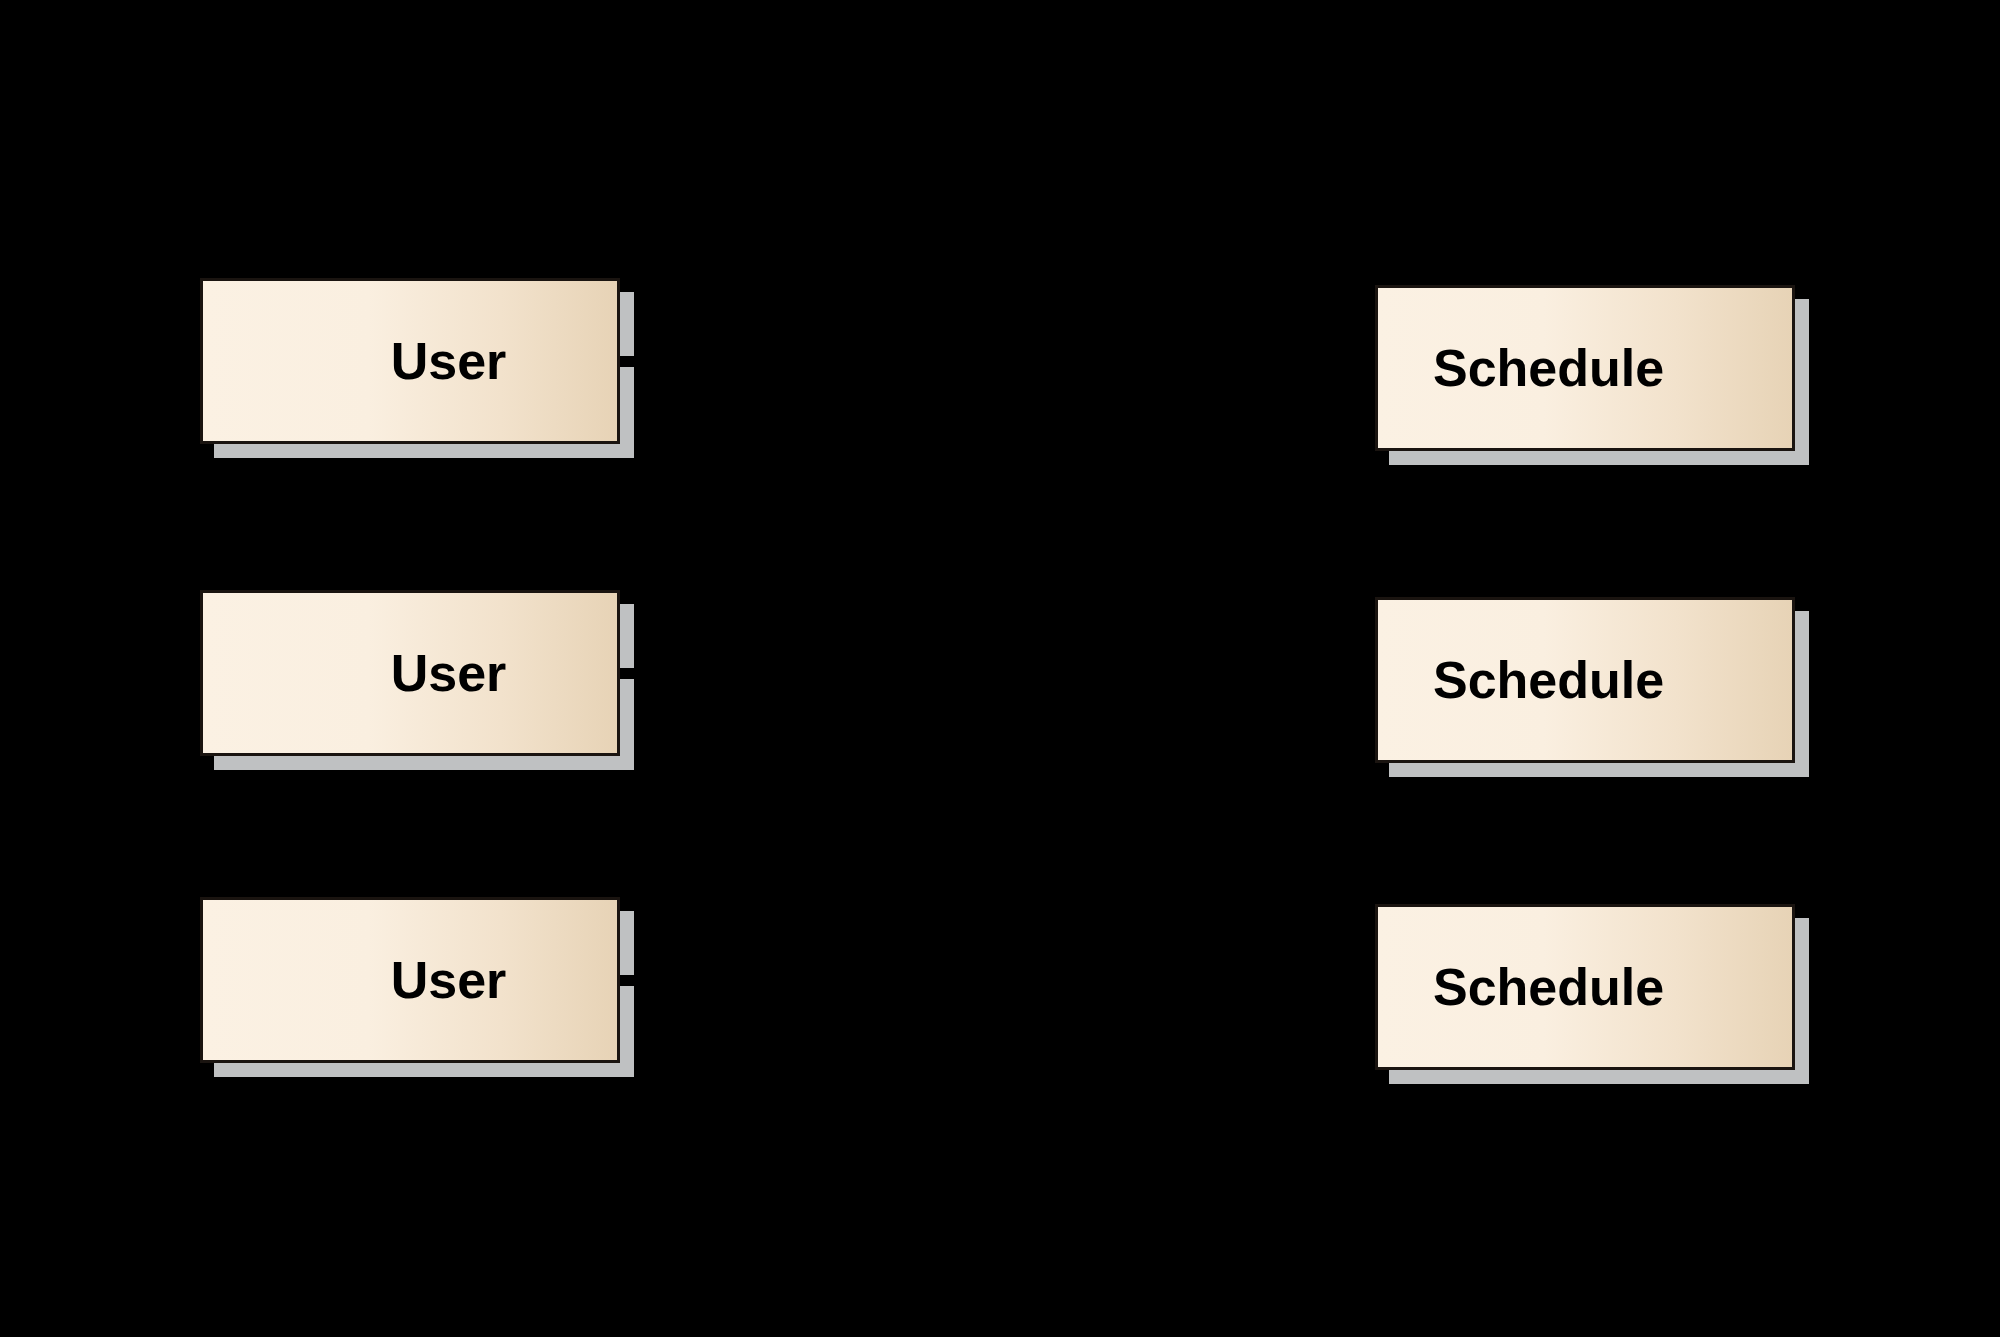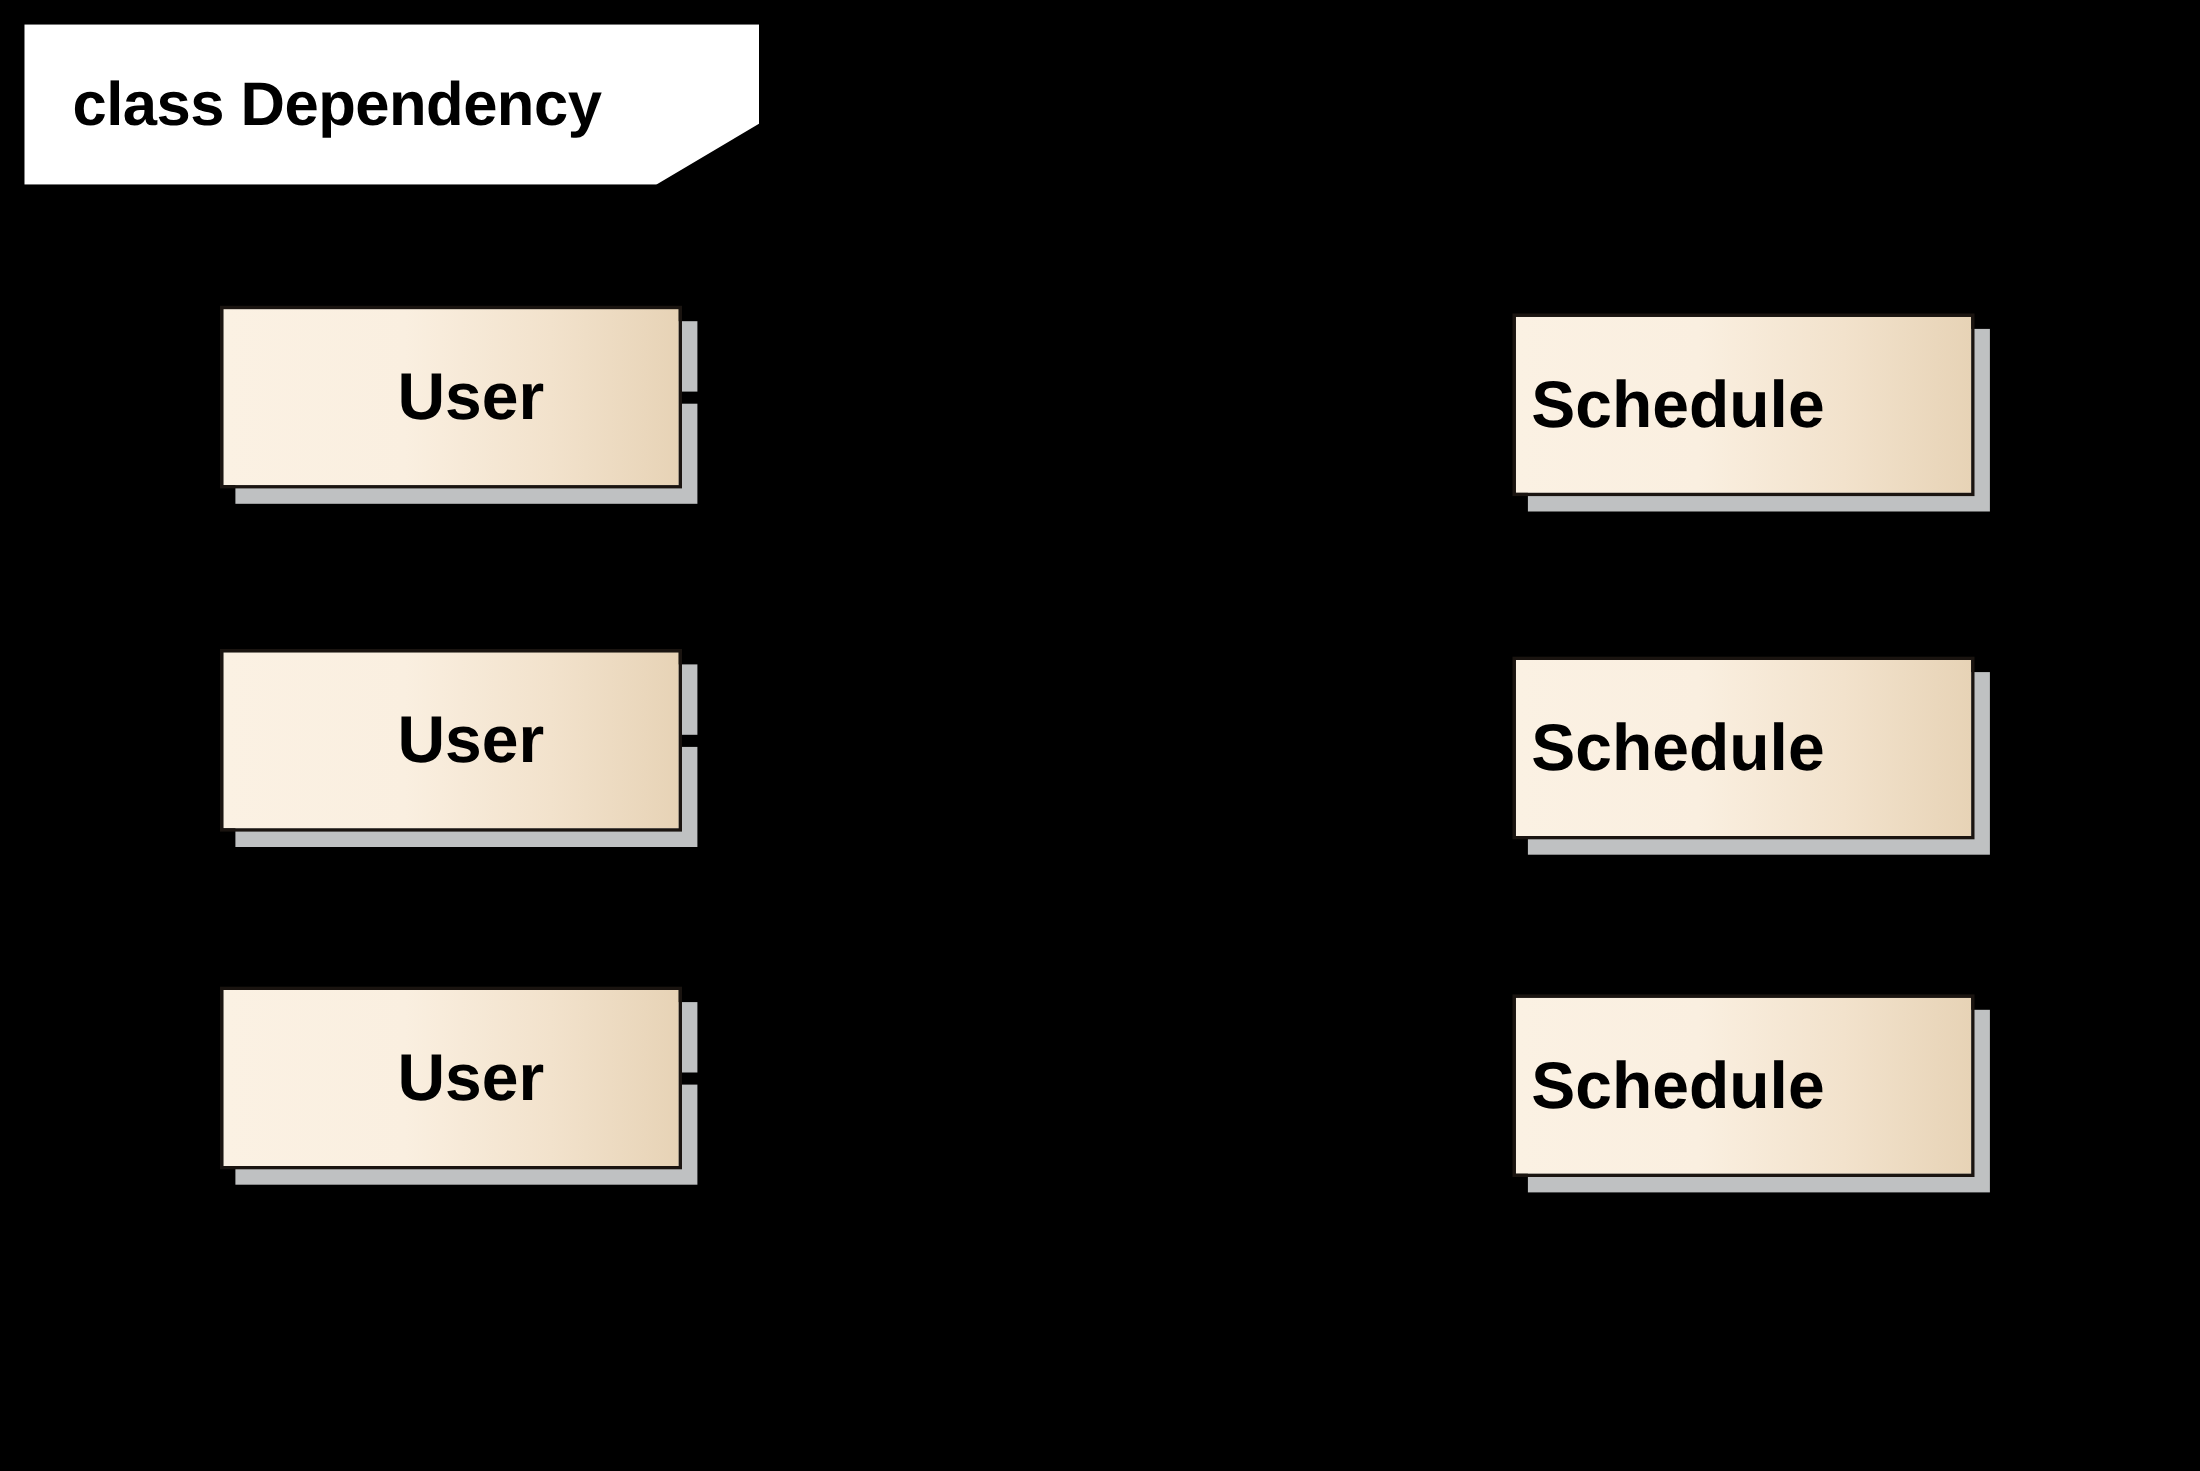--- a/index.html
+++ b/index.html
@@ -62,25 +62,26 @@
     top: 0;
     width: 100%;
     height: 100%;
     box-sizing: border-box;
     border: 3px solid #1a1410;
     background: linear-gradient(to right, #fbf1e3 0%, #faefe0 40%, #f2e2cc 72%, #e7d3b6 100%);
     display: flex;
     align-items: center;
   }
   .node-label {
-    font-size: 60px;
+    font-size: 52px;
     font-weight: bold;
     color: #000000;
     white-space: nowrap;
     line-height: 1;
+    margin-left: 41px;
   }
   .node-user .node-label {
     width: 100%;
     text-align: center;
     padding-left: 36px;
     box-sizing: border-box;
   }
   .node-schedule .node-label {
     padding-left: 14px;
   }
@@ -92,23 +93,20 @@
     background: #000000;
     top: 50%;
     margin-top: -5px;
   }
 </style>
 </head>
 <body>
 
 <div id="canvas">
 
-  <div class="banner">
-    <span class="banner-text">class Dependency</span>
-  </div>
 
   <div class="node node-user" style="left:200px; top:278px; width:420px; height:166px;">
     <div class="node-shadow"></div>
     <div class="node-box">
       <span class="node-label">User</span>
     </div>
     <div class="connector-stub" style="left:420px; width:40px;"></div>
   </div>
 
   <div class="node node-user" style="left:200px; top:590px; width:420px; height:166px;">

